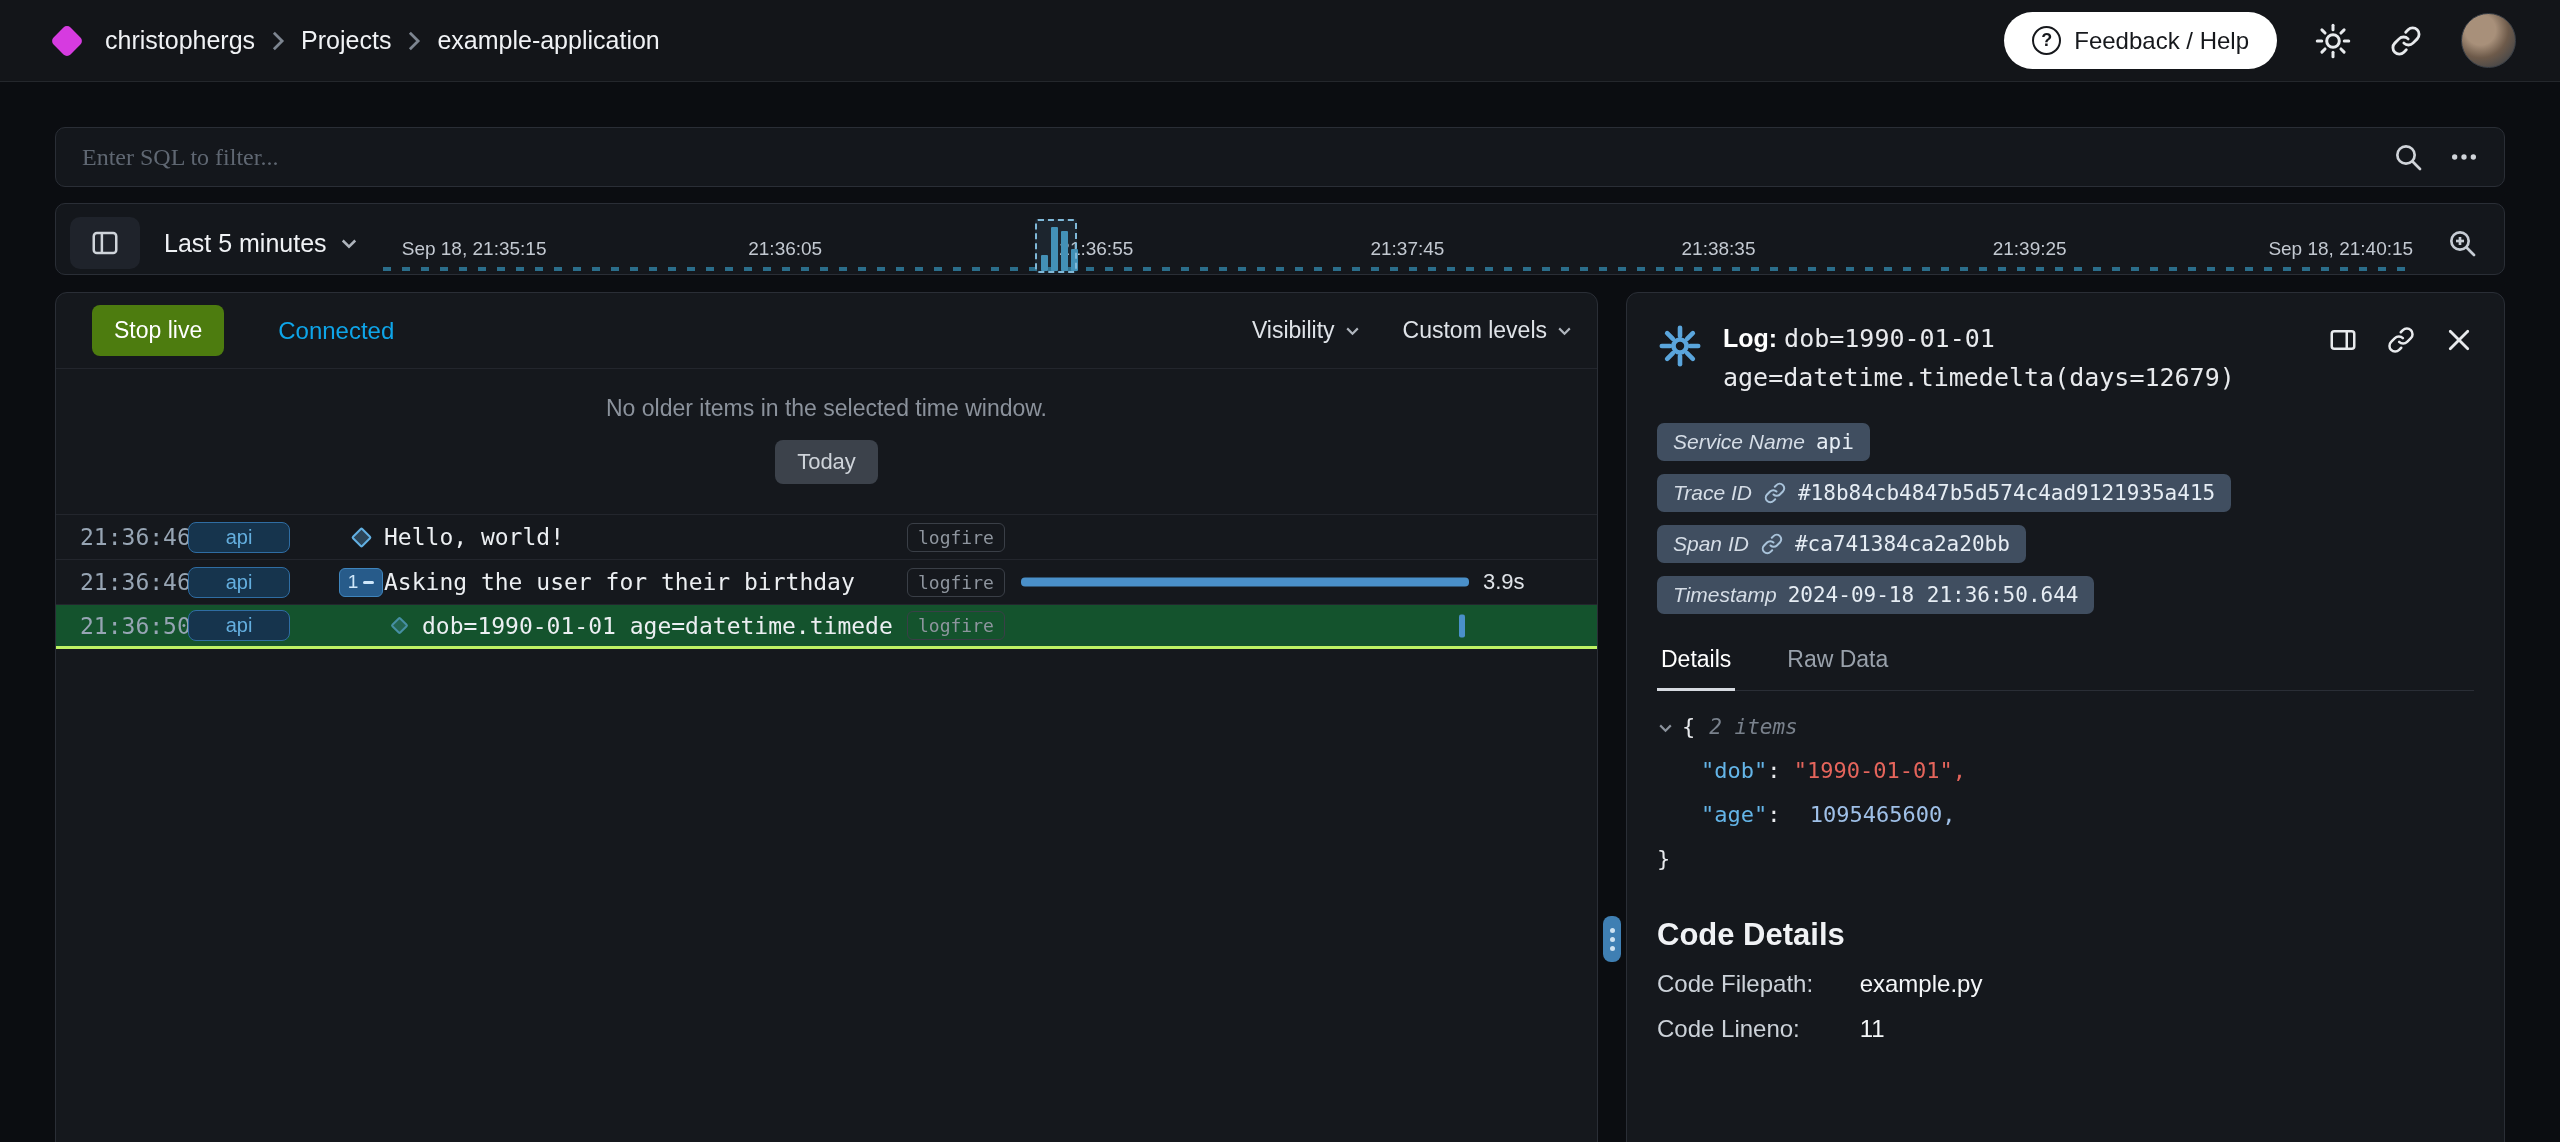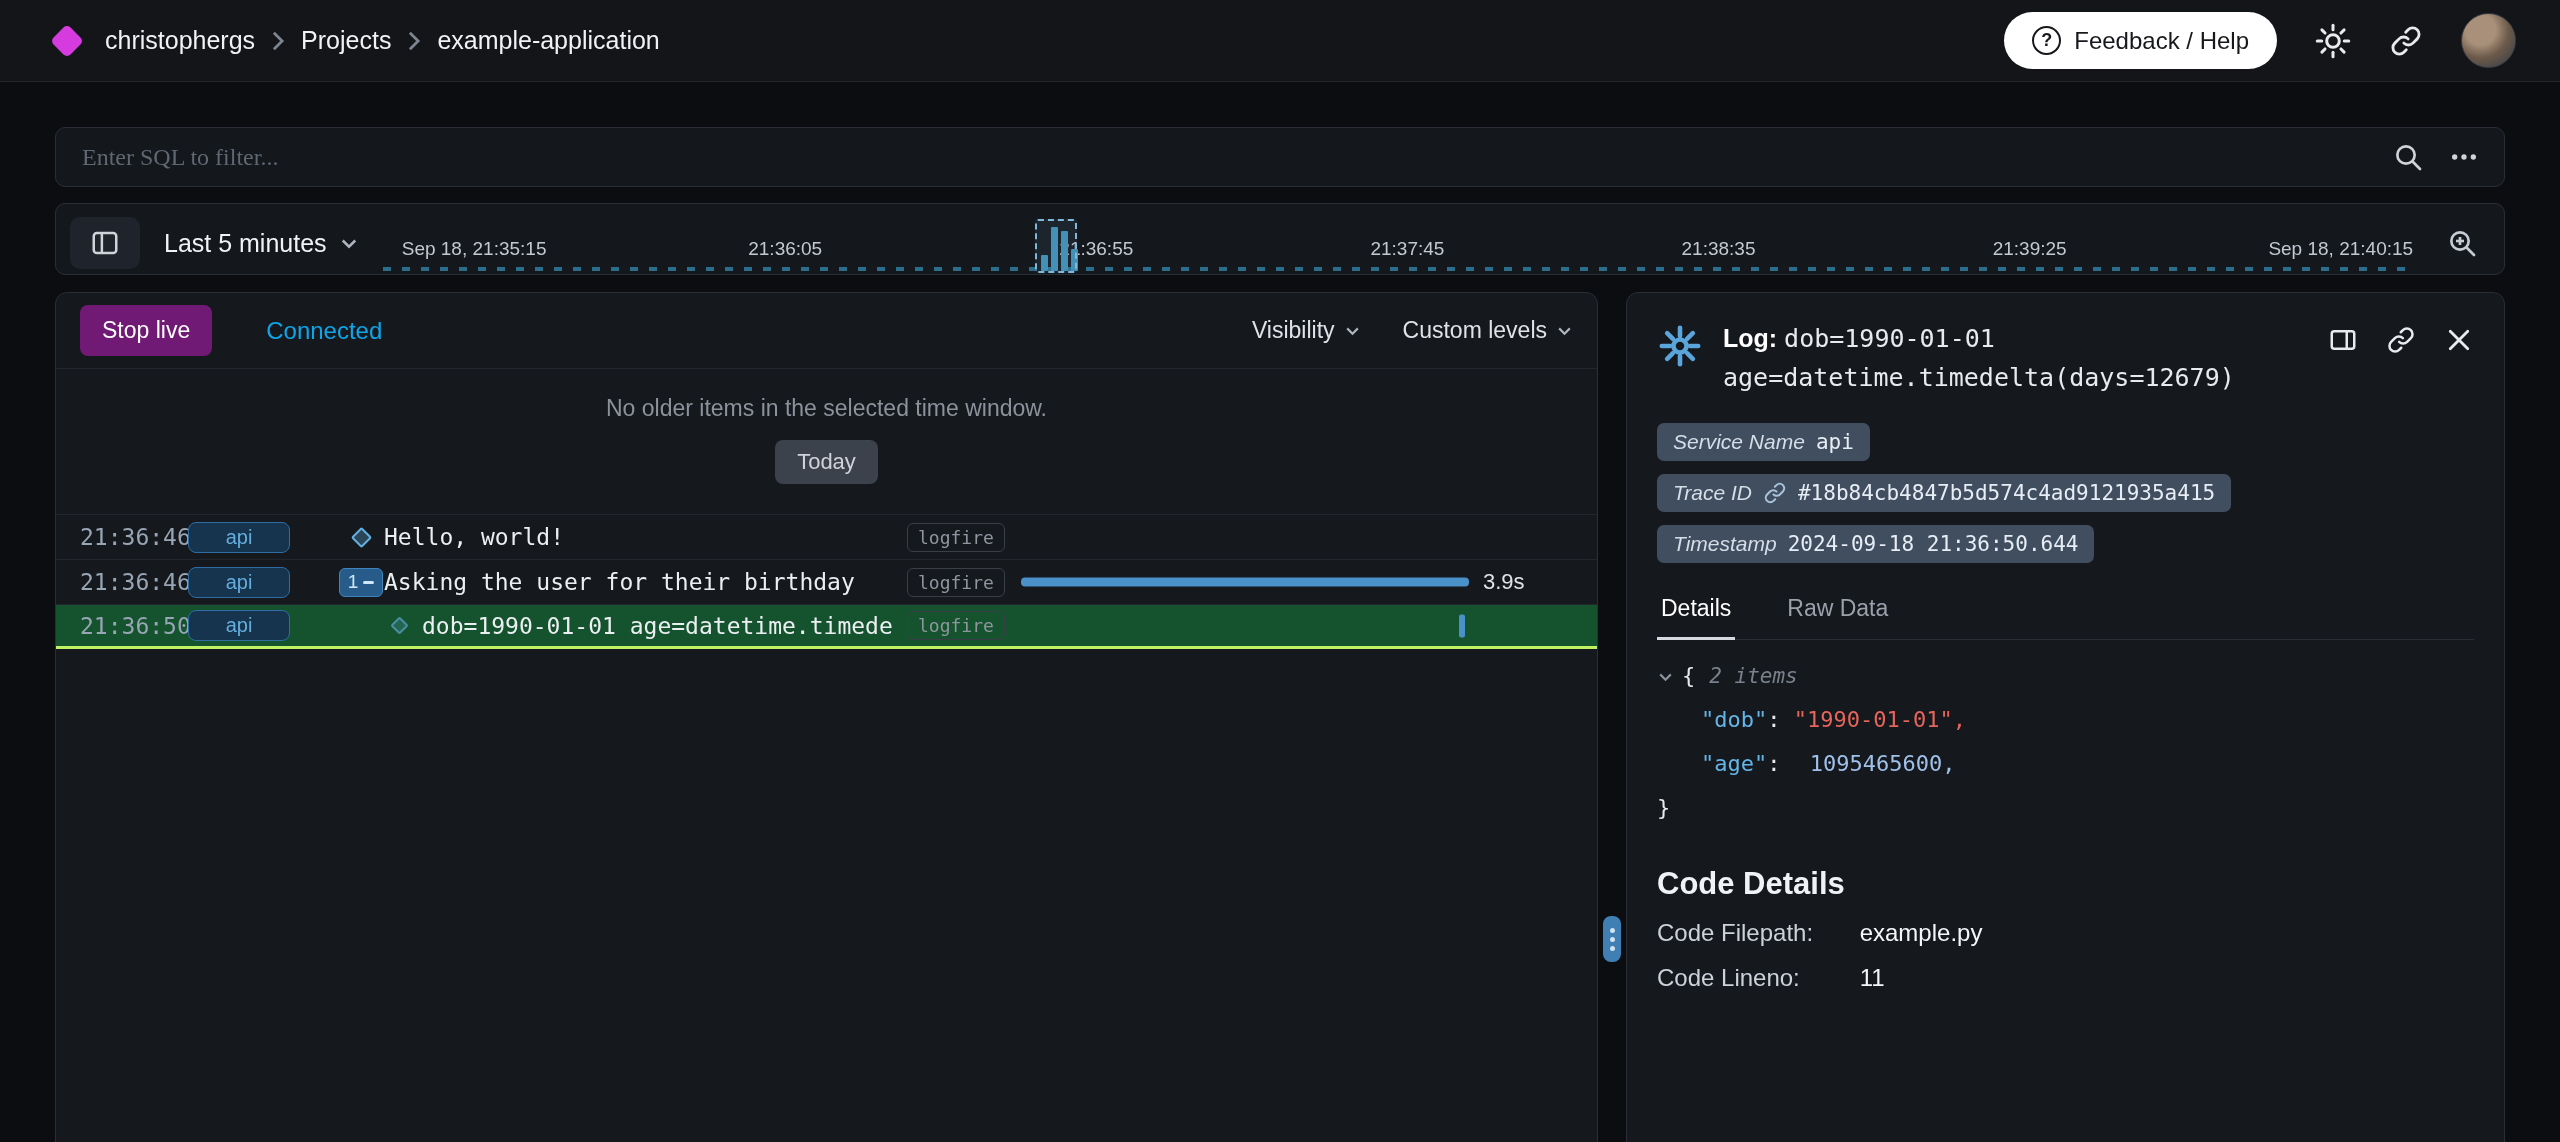--- a/index.html
+++ b/index.html
@@ -65,22 +65,22 @@
   .selection{ position:absolute; left:32.1%; width:2.05%; top:7px; height:54px;
     border:2px dashed #7fb8d8; background:rgba(110,170,210,0.10); border-radius:3px; cursor:ew-resize;}
   .zoom-btn{ background:none; border:none; color:#c6ccd4; cursor:pointer; flex:none; }
 
   
   .content{ display:flex; margin:17px 55px 0; gap:28px; height:880px; position:relative; }
   .log-panel{ width:1543px; flex:none; background:#15181d; border:1px solid #2a2e36; border-radius:12px;
     display:flex; flex-direction:column; overflow:hidden; }
   .log-header{ height:76px; flex:none; display:flex; align-items:center; gap:30px; padding:0 24px;
     border-bottom:1px solid #23262d; }
-  .stop-live{ background:#701a75; color:#fff; border:none; border-radius:8px; padding:12px 22px;
-    font-size:23px; cursor:pointer; font-family:"Liberation Sans",sans-serif;}
+  .stop-live{ background:#4d7c0f; color:#fff; border:none; border-radius:8px; padding:12px 22px;
+    font-size:23px; cursor:pointer; font-family:"Liberation Sans",sans-serif;margin-left:12px;}
   .connected{ font-size:24px; color:#0ea5e9;margin-left:24px; }
   .hdr-dropdowns{ margin-left:auto; display:flex; align-items:center; gap:42px; }
   .dropdown{ display:flex; align-items:center; gap:9px; font-size:23px; color:#dfe3e8; cursor:pointer; }
   .dropdown svg{ color:#aeb4bc; }
   .log-body{ flex:1; position:relative; }
   .empty-msg{ text-align:center; margin-top:26px; font-size:23px; color:#8b929c; }
   .today-wrap{ text-align:center; margin-top:18px; }
   .today-btn{ background:#3c424b; color:#ced3d9; border:none; border-radius:8px; padding:9px 22px;
     font-size:22px; cursor:pointer; font-family:"Liberation Sans",sans-serif;}
   .rows{ margin-top:30px; }
@@ -401,20 +401,32 @@
             <g fill="none" stroke="currentColor" stroke-width="2" stroke-linecap="round">
               <path d="M10.5 13.5a4.5 4.5 0 0 0 6.4 0l3-3a4.5 4.5 0 0 0-6.4-6.4l-1.7 1.7"></path>
               <path d="M13.5 10.5a4.5 4.5 0 0 0-6.4 0l-3 3a4.5 4.5 0 0 0 6.4 6.4l1.7-1.7"></path>
             </g>
           </svg>
           <span class="attr-value">#18b84cb4847b5d574c4ad9121935a415</span>
         </span>
       </div>
       <div class="attr-row">
         <span class="attr-pill">
+          <span class="attr-label">Span ID</span>
+          <svg width="24" height="24" viewBox="0 0 24 24">
+            <g fill="none" stroke="currentColor" stroke-width="2" stroke-linecap="round">
+              <path d="M10.5 13.5a4.5 4.5 0 0 0 6.4 0l3-3a4.5 4.5 0 0 0-6.4-6.4l-1.7 1.7"></path>
+              <path d="M13.5 10.5a4.5 4.5 0 0 0-6.4 0l-3 3a4.5 4.5 0 0 0 6.4 6.4l1.7-1.7"></path>
+            </g>
+          </svg>
+          <span class="attr-value">#ca741384ca2a20bb</span>
+        </span>
+      </div>
+      <div class="attr-row">
+        <span class="attr-pill">
           <span class="attr-label">Timestamp</span>
           <span class="attr-value">2024-09-18 21:36:50.644</span>
         </span>
       </div>
     </div>
 
     <div class="tabs">
       <div class="tab active">Details</div>
       <div class="tab">Raw Data</div>
     </div>

